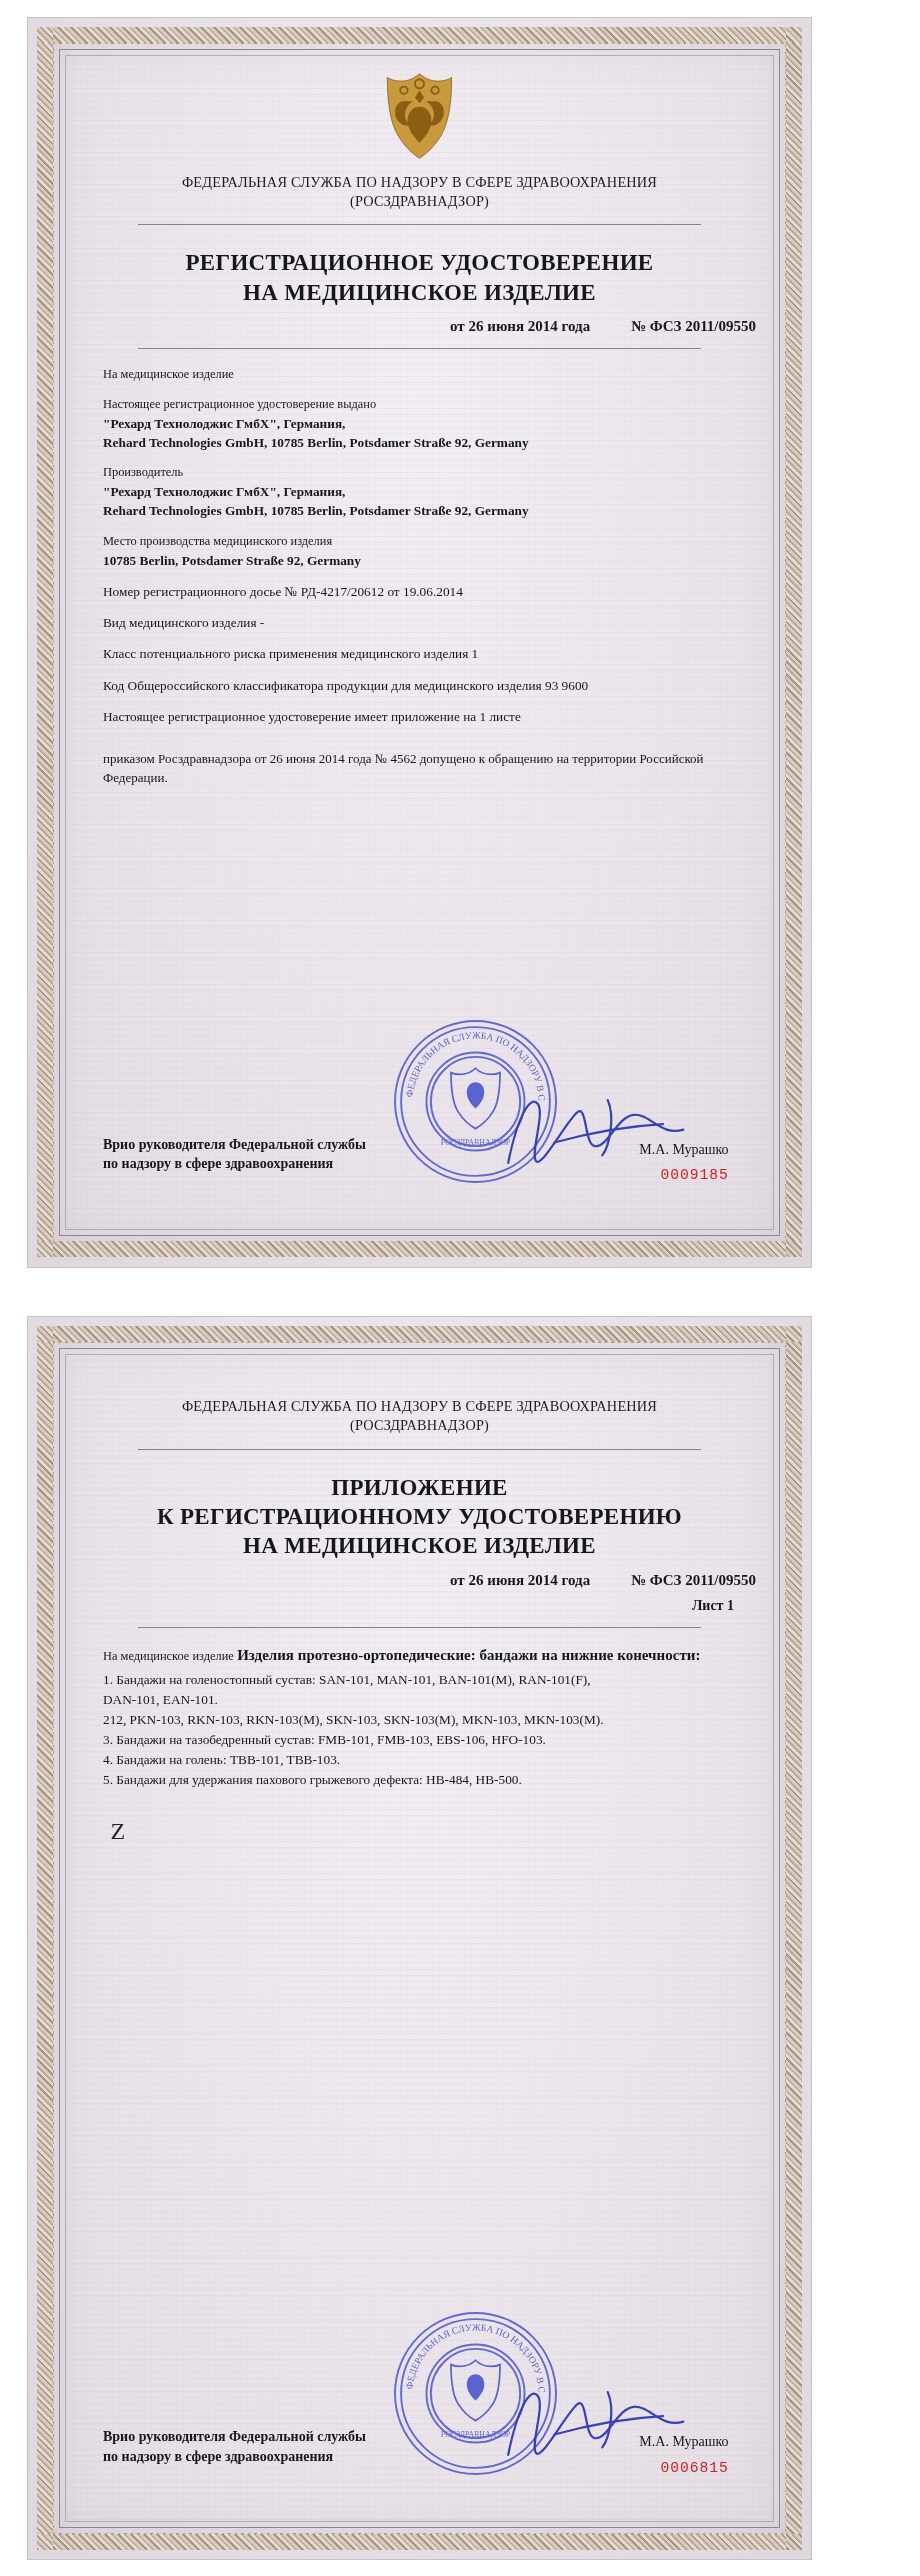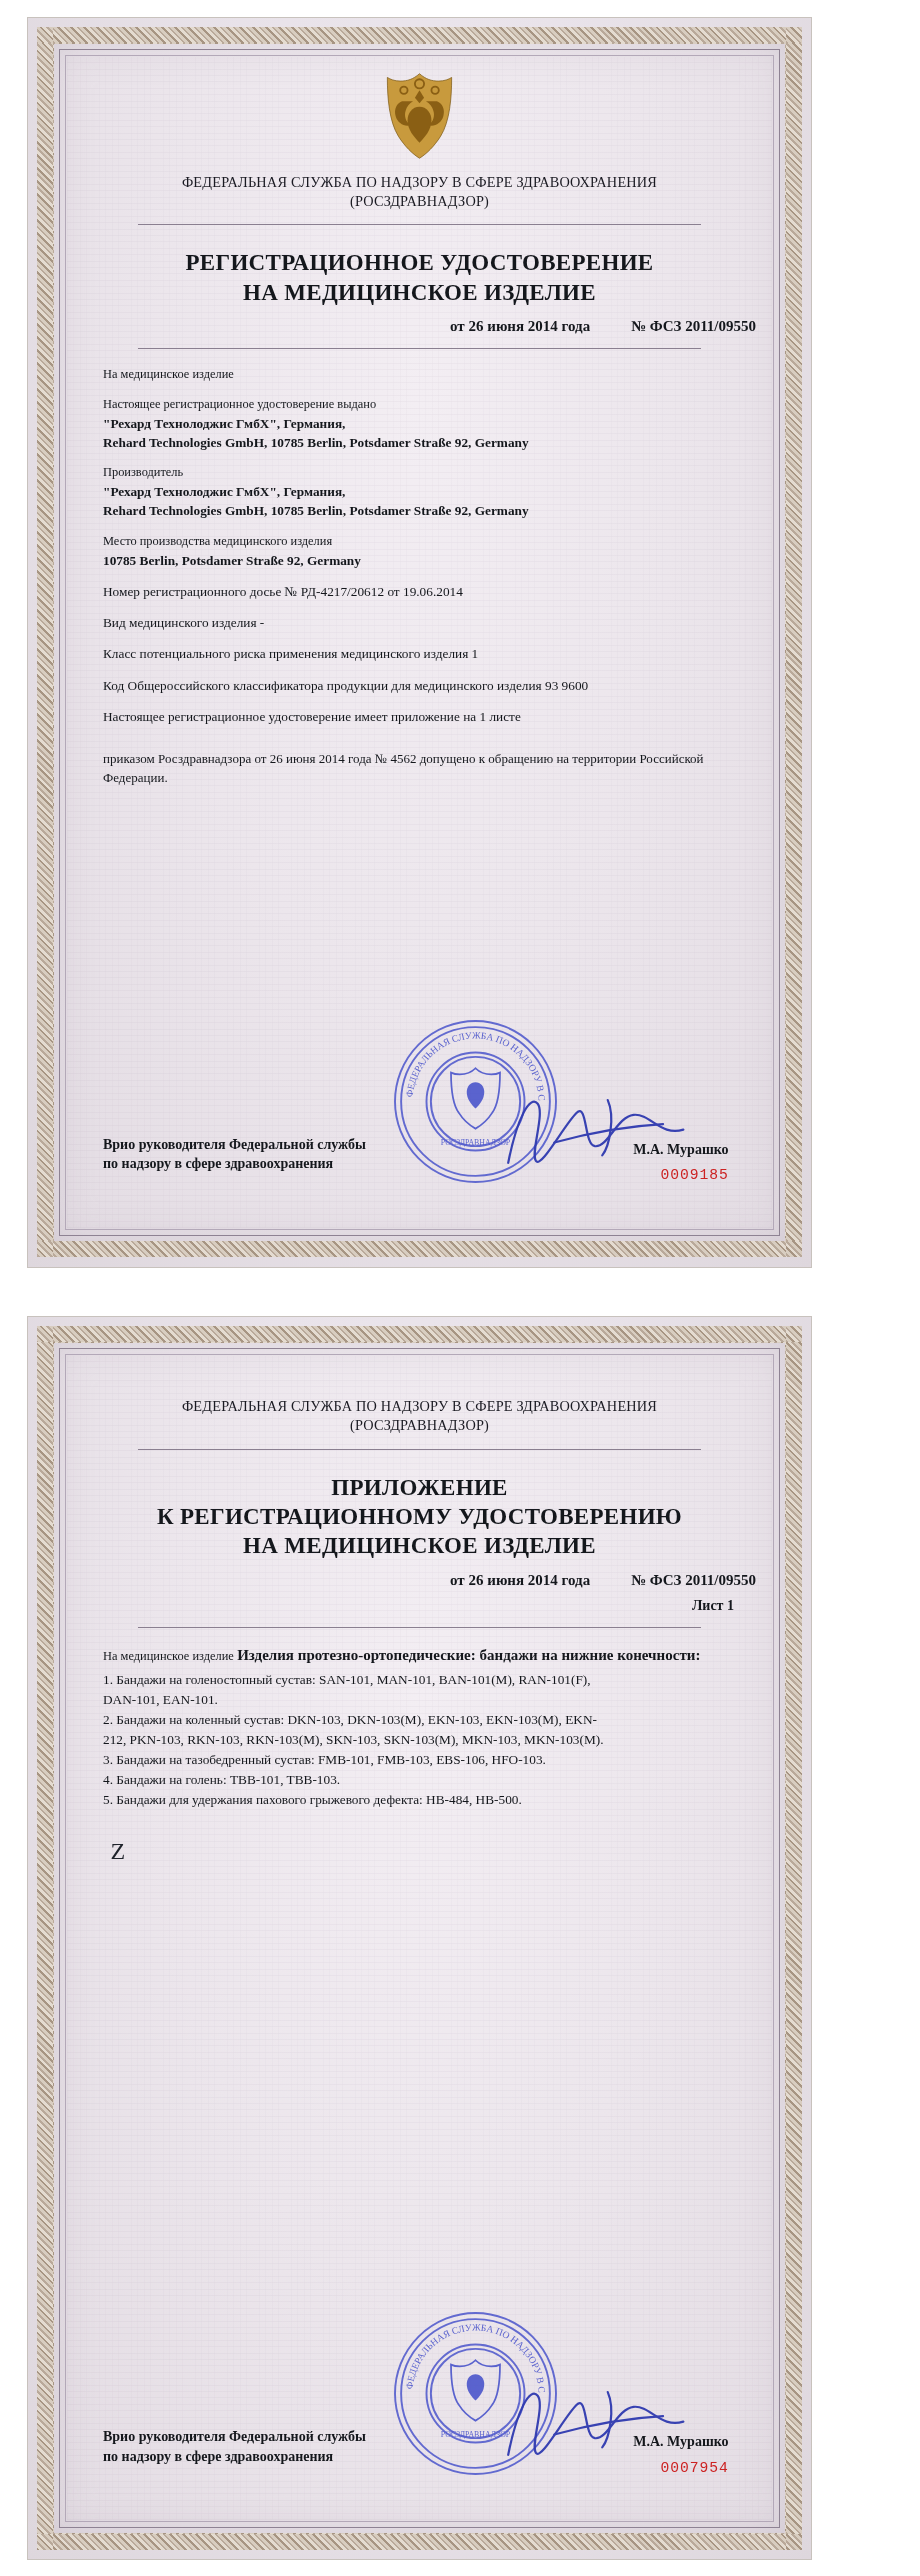--- a/index.html
+++ b/index.html
@@ -150,21 +150,21 @@
     left: 0;
     bottom: 24px;
     font-weight: bold;
     font-size: 14px;
     line-height: 1.4;
   }
   .sig-name {
     position: absolute;
     right: 7.4px;
     bottom: 40px;
-    font-weight: bold;
+    font-weight: normal;
     font-size: 14px;
   }
   .serial {
     position: absolute;
     right: 7.4px;
     bottom: 14.7px;
     color: #cc2222;
     font-size: 14.7px;
     letter-spacing: 0.9px;
     font-family: "Liberation Mono", monospace;
@@ -373,21 +373,20 @@
 
     <hr class="rule2">
 
     <div class="body">
       <span class="line lead">На медицинское изделие</span>
       <span class="line lead-b">Изделия протезно-ортопедические: бандажи на нижние конечности:</span>
 
       <div class="list">
         <span class="item">1. Бандажи на голеностопный сустав: SAN-101, MAN-101, BAN-101(M), RAN-101(F),</span>
         <span class="item">DAN-101, EAN-101.</span>
-        <span class="item">2. Бандажи на коленный сустав: DKN-103, DKN-103(M), EKN-103, EKN-103(M), EKN-</span>
         <span class="item">212, PKN-103, RKN-103, RKN-103(M), SKN-103, SKN-103(M), MKN-103, MKN-103(M).</span>
         <span class="item">3. Бандажи на тазобедренный сустав: FMB-101, FMB-103, EBS-106, HFO-103.</span>
         <span class="item">4. Бандажи на голень: TBB-101, TBB-103.</span>
         <span class="item">5. Бандажи для удержания пахового грыжевого дефекта: HB-484, HB-500.</span>
       </div>
 
       <div class="mark">Z</div>
     </div>
 
     <div class="signature-area">
@@ -417,18 +416,18 @@
           <path d="M118 12 C126 30 120 62 112 72"></path>
         </g>
       </svg>
 
       <div class="sig-left">
         <span class="line">Врио руководителя Федеральной службы</span><br>
         <span class="line">по надзору в сфере здравоохранения</span>
       </div>
 
       <div class="sig-name">М.А. Мурашко</div>
-      <div class="serial">0007954</div>
+      <div class="serial">0006815</div>
     </div>
 
   </div>
 </div>
 
 
 </body></html>

